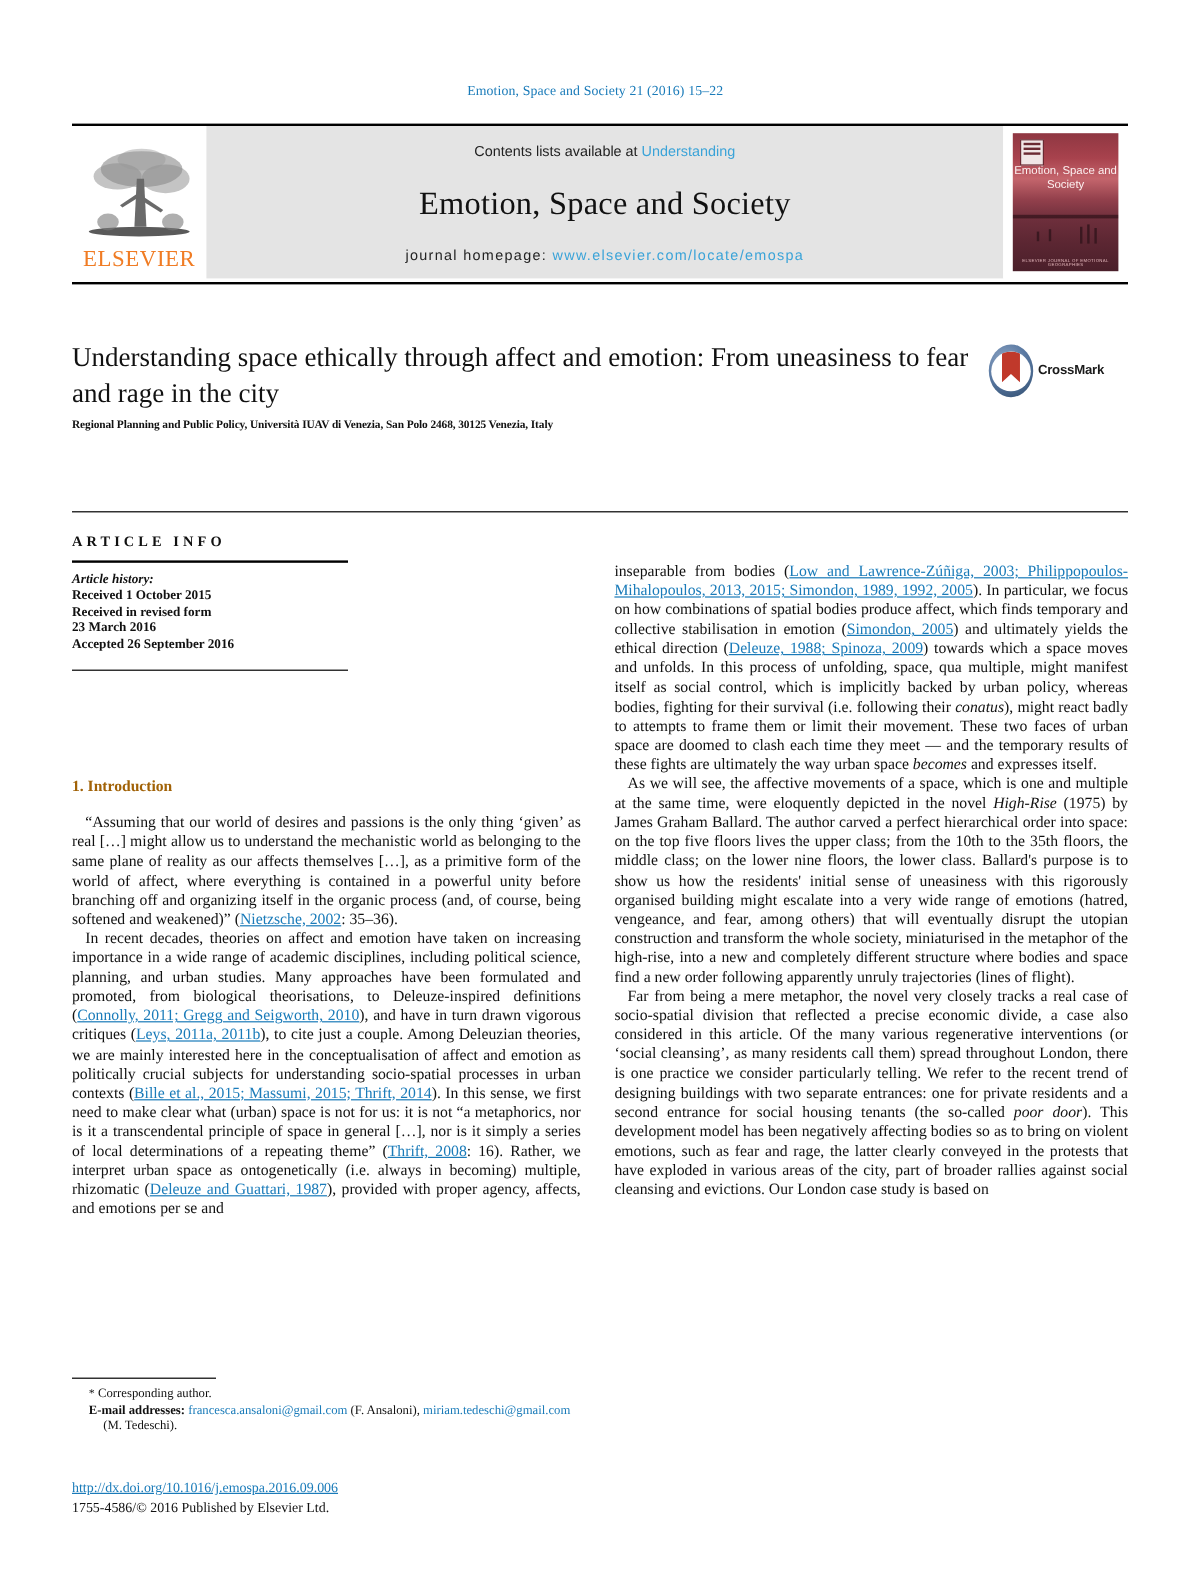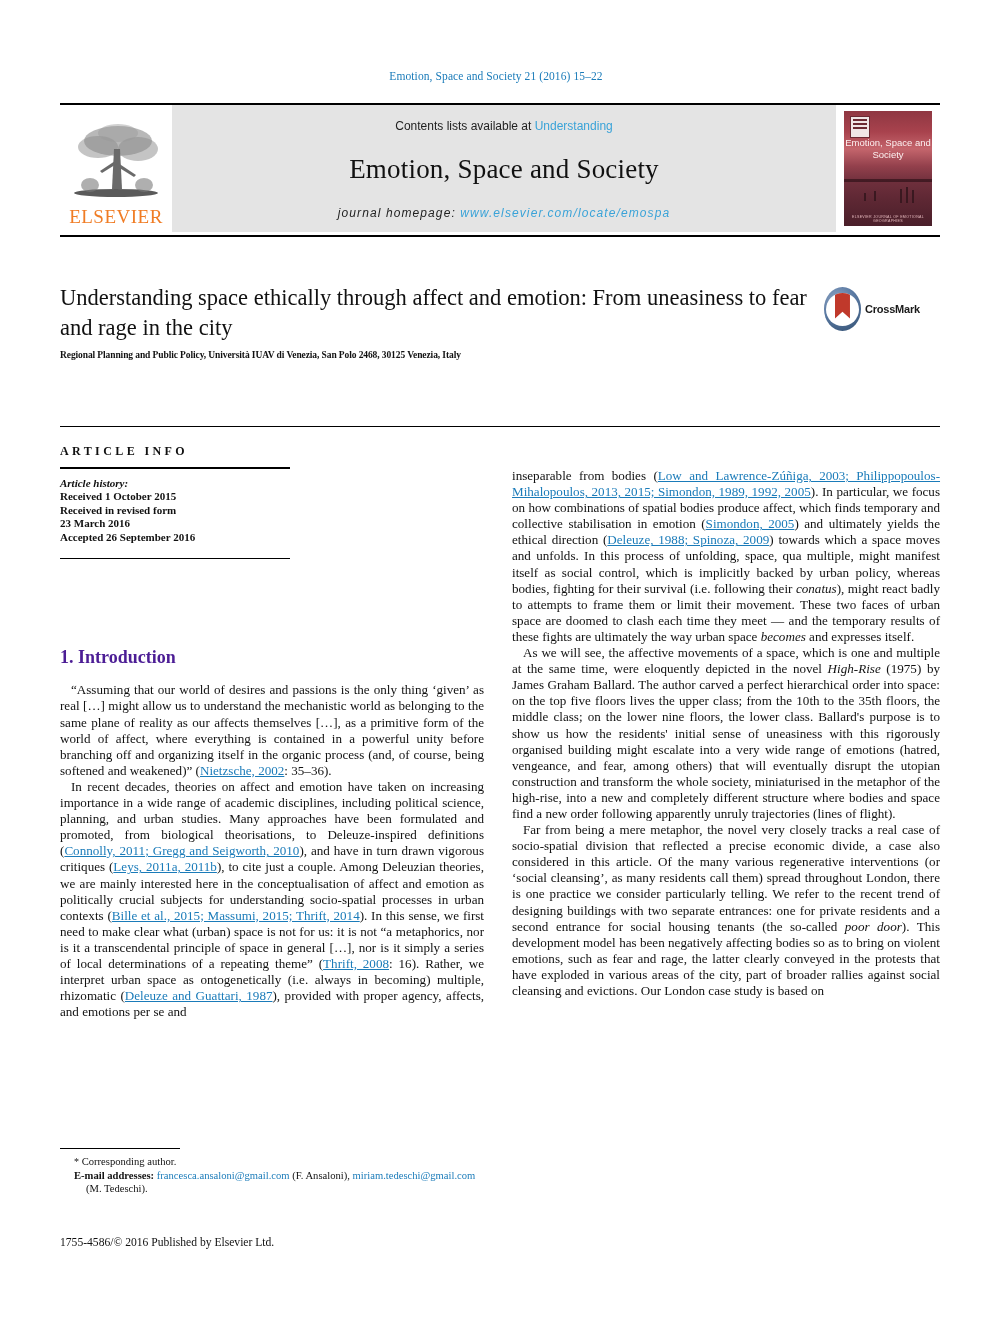--- a/index.html
+++ b/index.html
@@ -98,21 +98,20 @@
     font-family: "Liberation Serif", serif;
     font-size: 27px;
     color: #111;
     letter-spacing: 0.2px;
   }
   .homepage-line {
     font-family: "Liberation Sans", sans-serif;
     font-size: 12px;
     color: #222;
     letter-spacing: 1.1px;
-    font-style: italic;
   }
   .homepage-line .url {
     color: #3aa3d8;
   }
   .cover-thumb {
     width: 104px;
     flex: 0 0 104px;
     position: relative;
     background: #ffffff;
     display: flex;
@@ -295,23 +294,23 @@
     font-weight: bold;
   }
   .ai-rule-bottom {
     width: 230px;
     border-top: 1px solid #000;
     margin-top: 14px;
   }
 
   h2.section-head {
     font-family: "Liberation Serif", serif;
-    font-size: 18px;
-    font-weight: bold;
-    color: #4c1d95;
+    font-size: 13px;
+    font-weight: bold;
+    color: #a16207;
     margin: 0 0 14px 0;
   }
   p.body-par {
     font-family: "Liberation Serif", serif;
     font-size: 13.1px;
     line-height: 16.1px;
     text-align: justify;
     color: #111;
     margin: 0;
     text-indent: 11px;
@@ -473,16 +472,17 @@
       <span class="star">*</span>
       <span>Corresponding author.</span>
     </div>
     <div class="fn-line" style="padding-left:26px;text-indent:-12px;">
       <span class="fn-em">E-mail addresses:</span>
       <span class="mail">francesca.ansaloni@gmail.com</span><span> (F. Ansaloni), </span><span class="mail">miriam.tedeschi@gmail.com</span><span> (M. Tedeschi).</span>
     </div>
   </div>
 
   <div class="doi-block">
+    <span class="doi-link">http://dx.doi.org/10.1016/j.emospa.2016.09.006</span>
     <span class="copyright">1755-4586/© 2016 Published by Elsevier Ltd.</span>
   </div>
 
 </div>
 
 </body></html>

